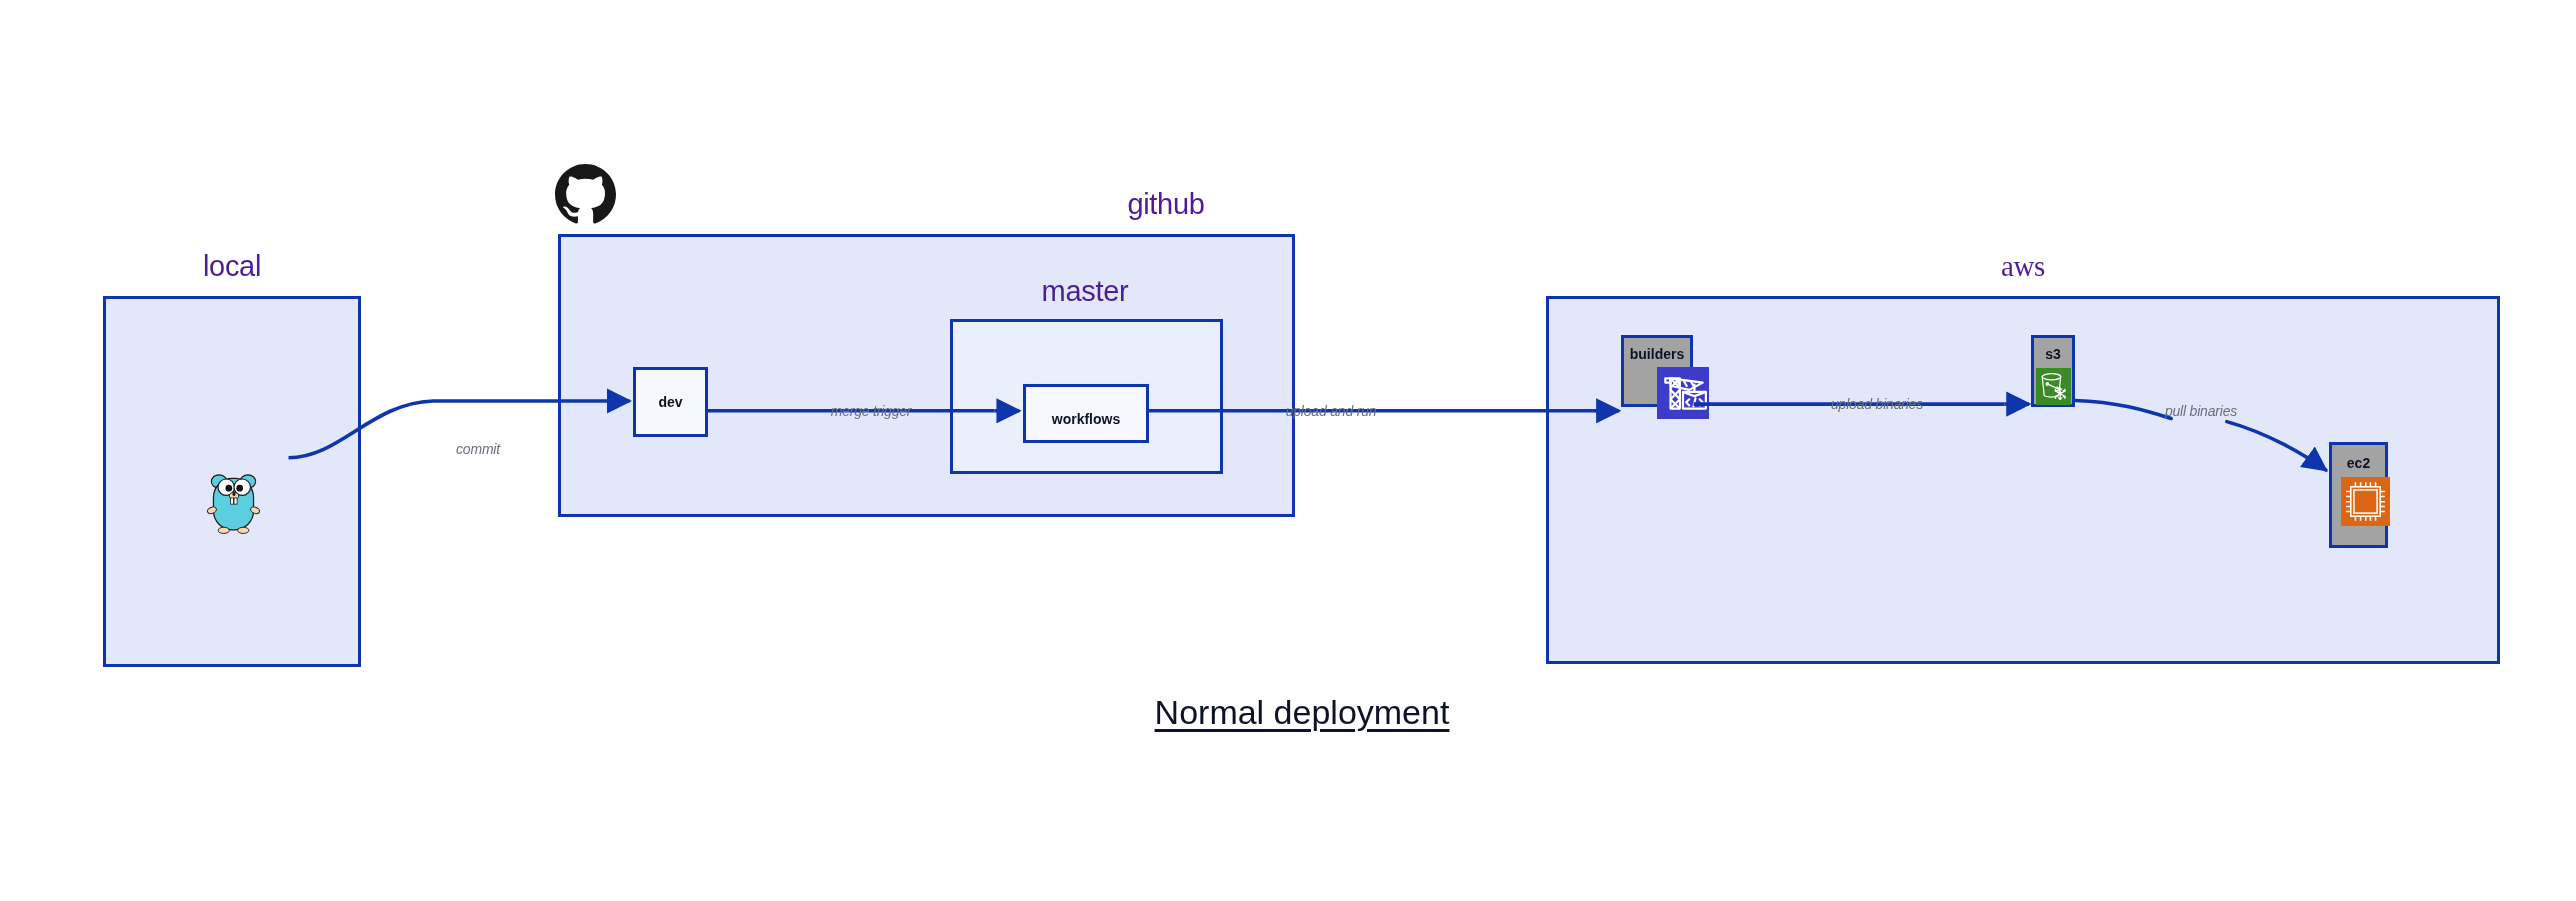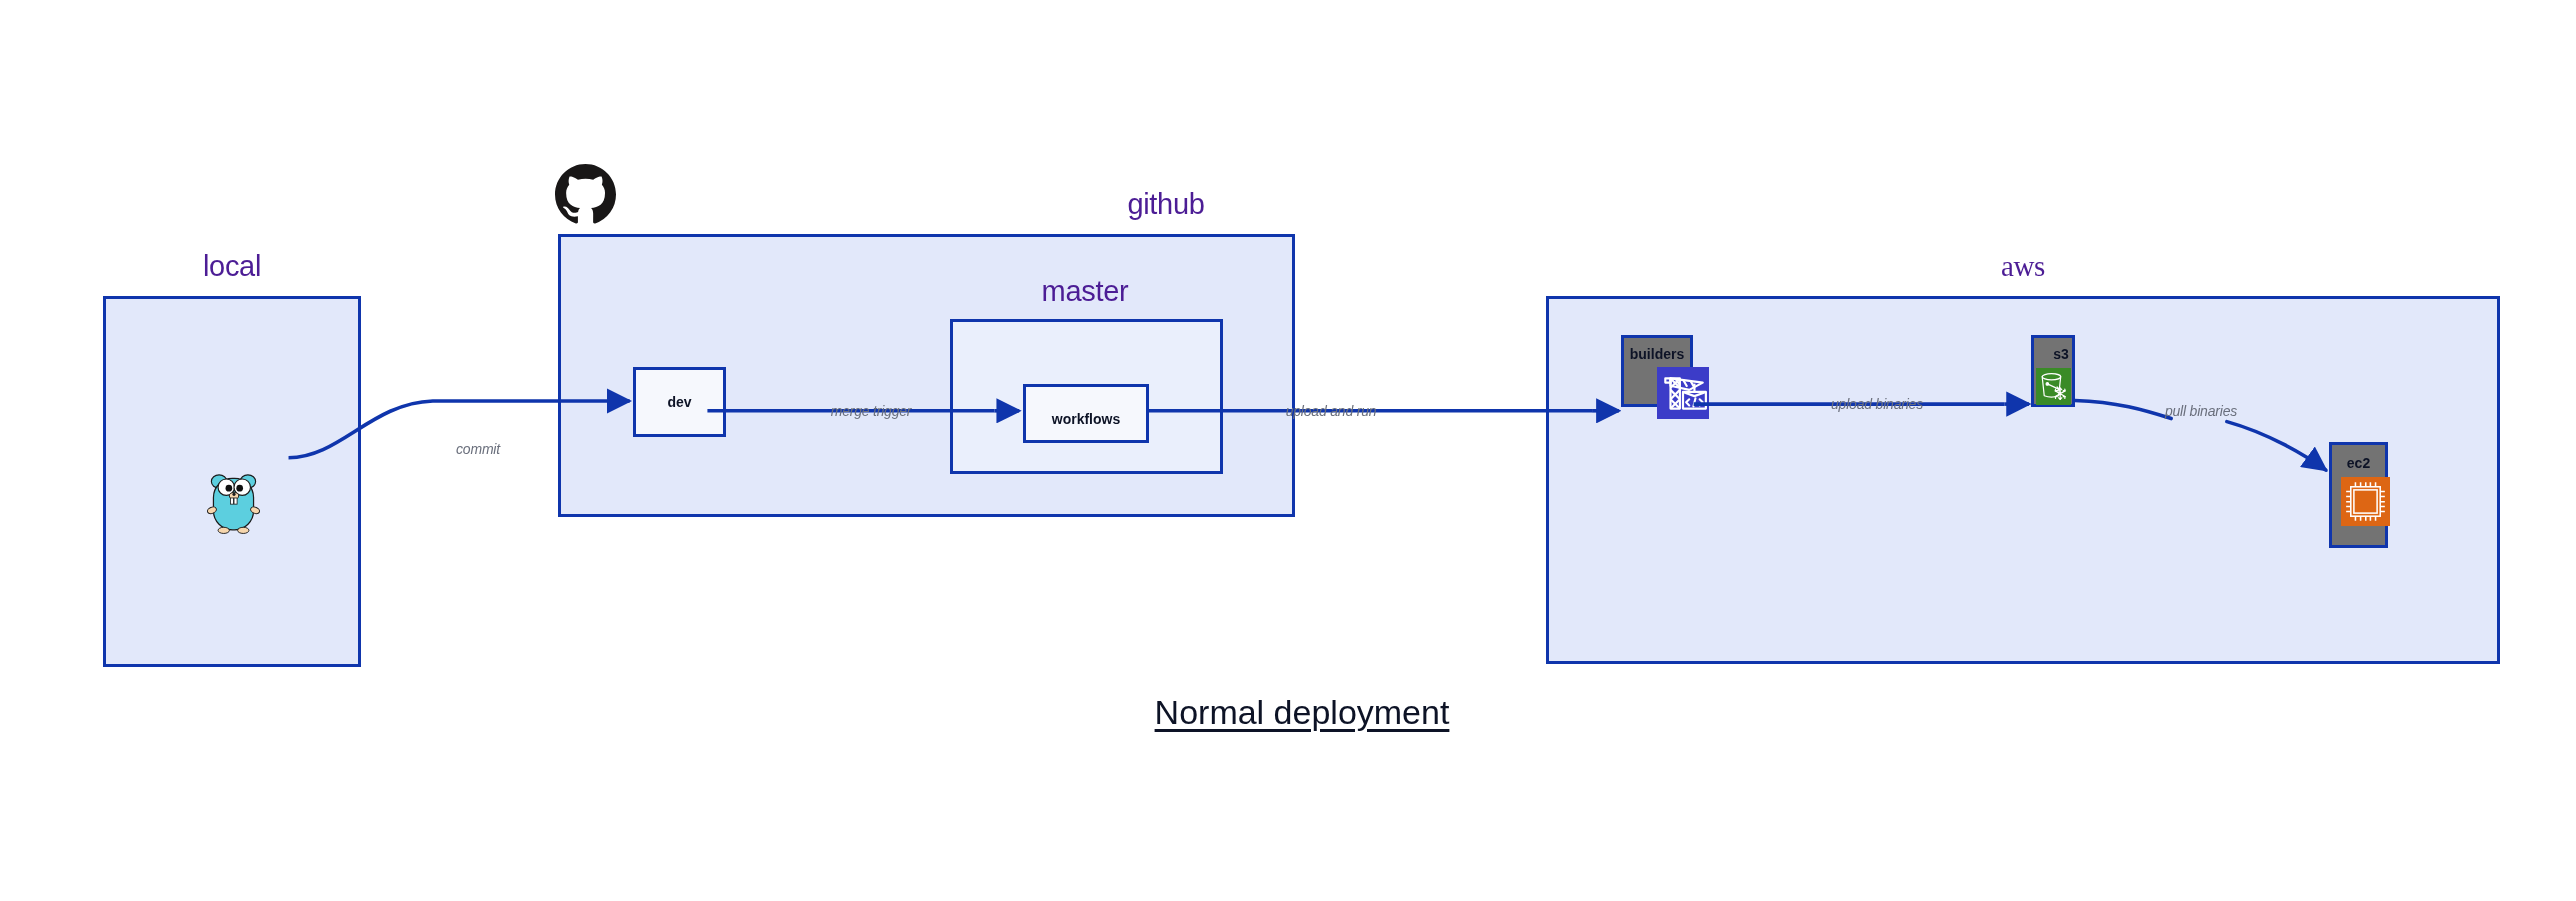--- a/index.html
+++ b/index.html
@@ -41,21 +41,21 @@
   }
   .sub-box {
     position: absolute;
     box-sizing: border-box;
     background: #eaeffc;
     border: 3.6px solid #0f35ac;
   }
   .node-box {
     position: absolute;
     box-sizing: border-box;
-    background: #737373;
+    background: #a3a3a3;
     border: 3.6px solid #0f35ac;
   }
   .node-box.light {
     background: #f6f8fd;
   }
   .node-label {
     position: absolute;
     left: 0;
     width: 100%;
     text-align: center;
@@ -156,21 +156,21 @@
                -.28-.15-.68-.52-.01-.53.63-.01 1.08.58 1.23.82.72 1.21 1.87.87 2.33.66
                .07-.52.28-.87.51-1.07-1.78-.2-3.64-.89-3.64-3.95 0-.87.31-1.59.82-2.15
                -.08-.2-.36-1.02.08-2.12 0 0 .67-.21 2.2.82.64-.18 1.32-.27 2-.27
                .68 0 1.36.09 2 .27 1.53-1.04 2.2-.82 2.2-.82.44 1.1.16 1.92.08 2.12
                .51.56.82 1.27.82 2.15 0 3.07-1.87 3.75-3.65 3.95.29.25.54.73.54 1.48
                0 1.07-.01 1.93-.01 2.2 0 .21.15.46.55.38A8.012 8.012 0 0 0 16 8
                c0-4.42-3.58-8-8-8z"></path>
     </svg>
   </div>
 
-  <div class="node-box light" style="left:633px; top:367px; width:93px; height:70px;">
+  <div class="node-box light" style="left:633px; top:367px; width:75px; height:70px;">
     <div class="node-label" style="top:24px;">dev</div>
   </div>
 
   <div class="group-label" style="left:956px; top:275px; width:258px; text-align:center;">master</div>
 
   <div class="sub-box" style="left:950px; top:319px; width:273px; height:155px;"></div>
 
   <div class="node-box light" style="left:1023px; top:384px; width:126px; height:59px;">
     <div class="node-label" style="top:24px;">workflows</div>
   </div>
@@ -201,21 +201,21 @@
       </g>
       <g stroke="#ffffff" stroke-width="4" fill="none" stroke-linecap="round" stroke-linejoin="round">
         <path d="M62 62 L56 68 L62 74"></path>
         <path d="M82 62 L88 68 L82 74"></path>
         <path d="M74 60 L70 76"></path>
       </g>
     </svg>
   </div>
 
   <div class="node-box" style="left:2031px; top:335px; width:44px; height:72px;">
-    <div class="node-label" style="top:8.2px;margin-left:8px;">s3</div>
+    <div class="node-label" style="top:8.2px;">s3</div>
   </div>
   <div class="icon-wrap" style="left:2036px; top:368px; width:35px; height:37px;">
     <svg viewBox="0 0 68 72" width="35" height="37">
       <rect x="0" y="0" width="68" height="72" fill="#3a8b27"></rect>
       <g stroke="#ffffff" stroke-width="2.4" fill="none" stroke-linecap="round" stroke-linejoin="round">
 
         <ellipse cx="30" cy="17" rx="18" ry="6"></ellipse>
         <path d="M12 17 L16 54 Q30 59 44 54 L48 17"></path>
 
         <path d="M22 31 L44 41"></path>

